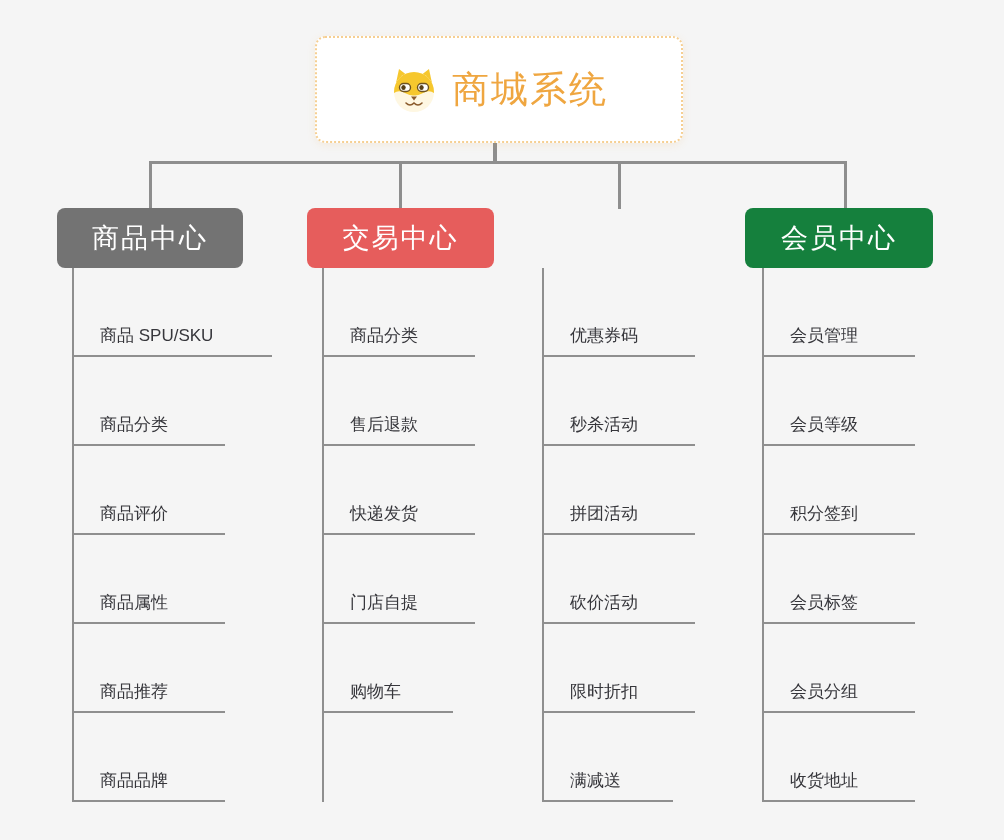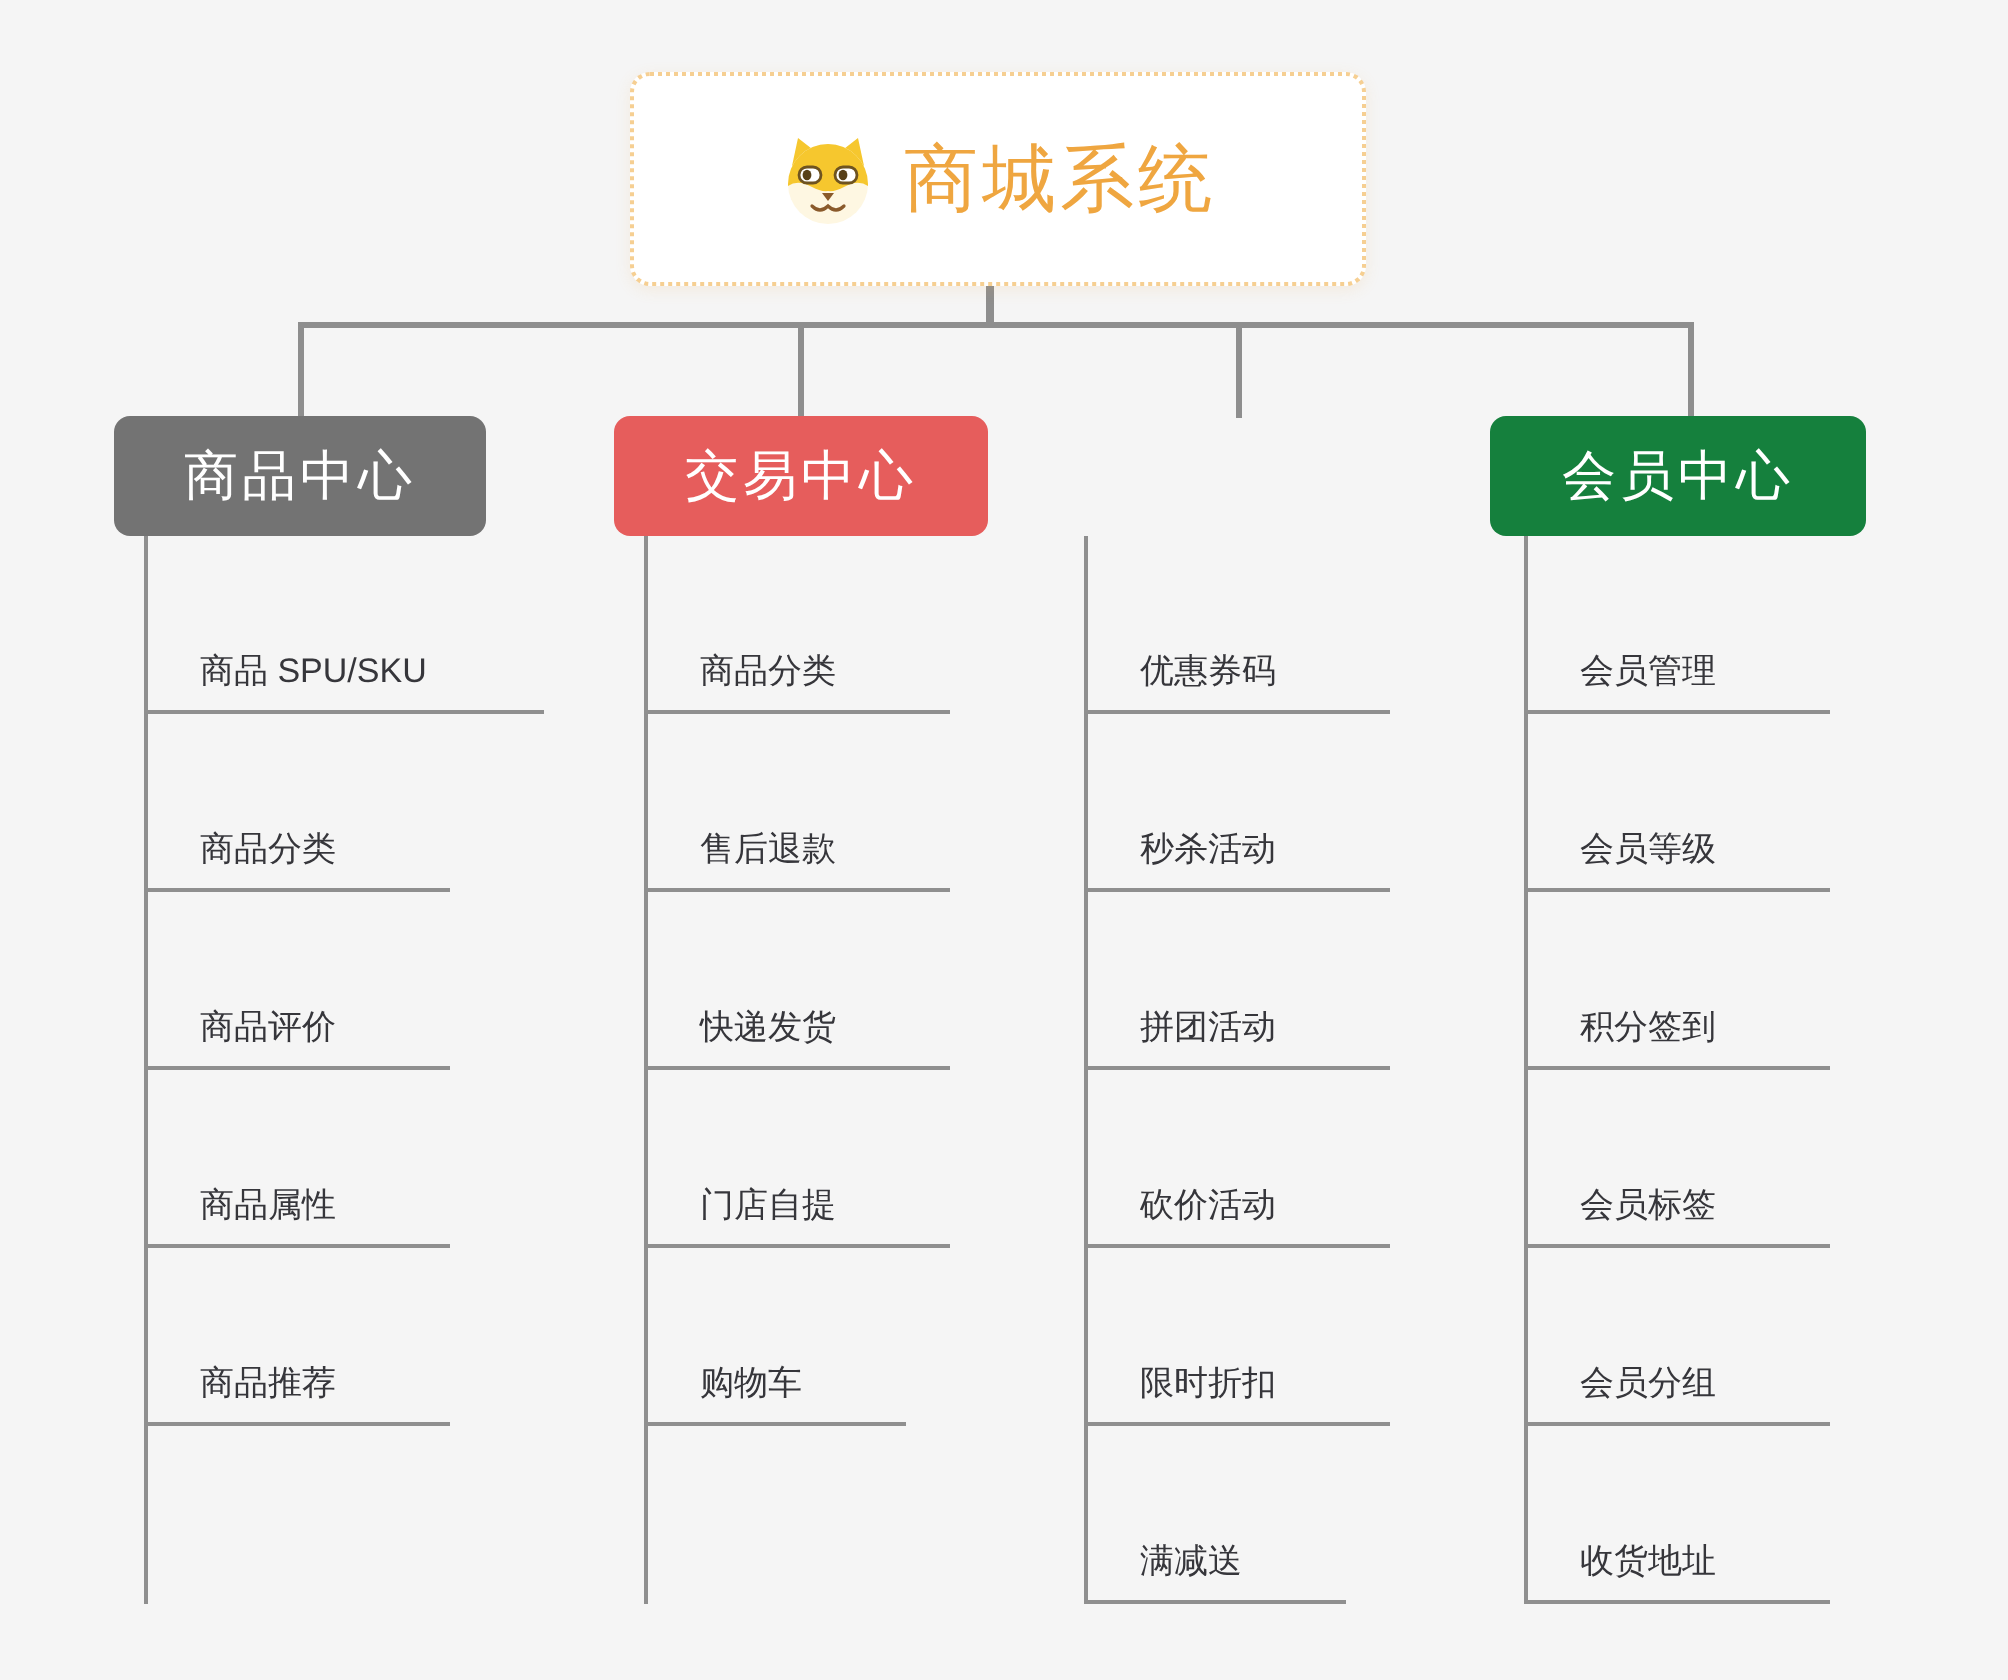--- a/index.html
+++ b/index.html
@@ -110,20 +110,21 @@
     <span>会员中心</span>
   </div>
 
   <div class="col c1">
     <div class="trunk"></div>
     <div class="item r1 w-long">商品 SPU/SKU</div>
     <div class="item r2">商品分类</div>
     <div class="item r3">商品评价</div>
     <div class="item r4">商品属性</div>
     <div class="item r5">商品推荐</div>
+    <div class="item r6">商品品牌</div>
   </div>
 
   <div class="col c2">
     <div class="trunk"></div>
     <div class="item r1">商品分类</div>
     <div class="item r2">售后退款</div>
     <div class="item r3">快递发货</div>
     <div class="item r4">门店自提</div>
     <div class="item r5 w-short">购物车</div>
   </div>

